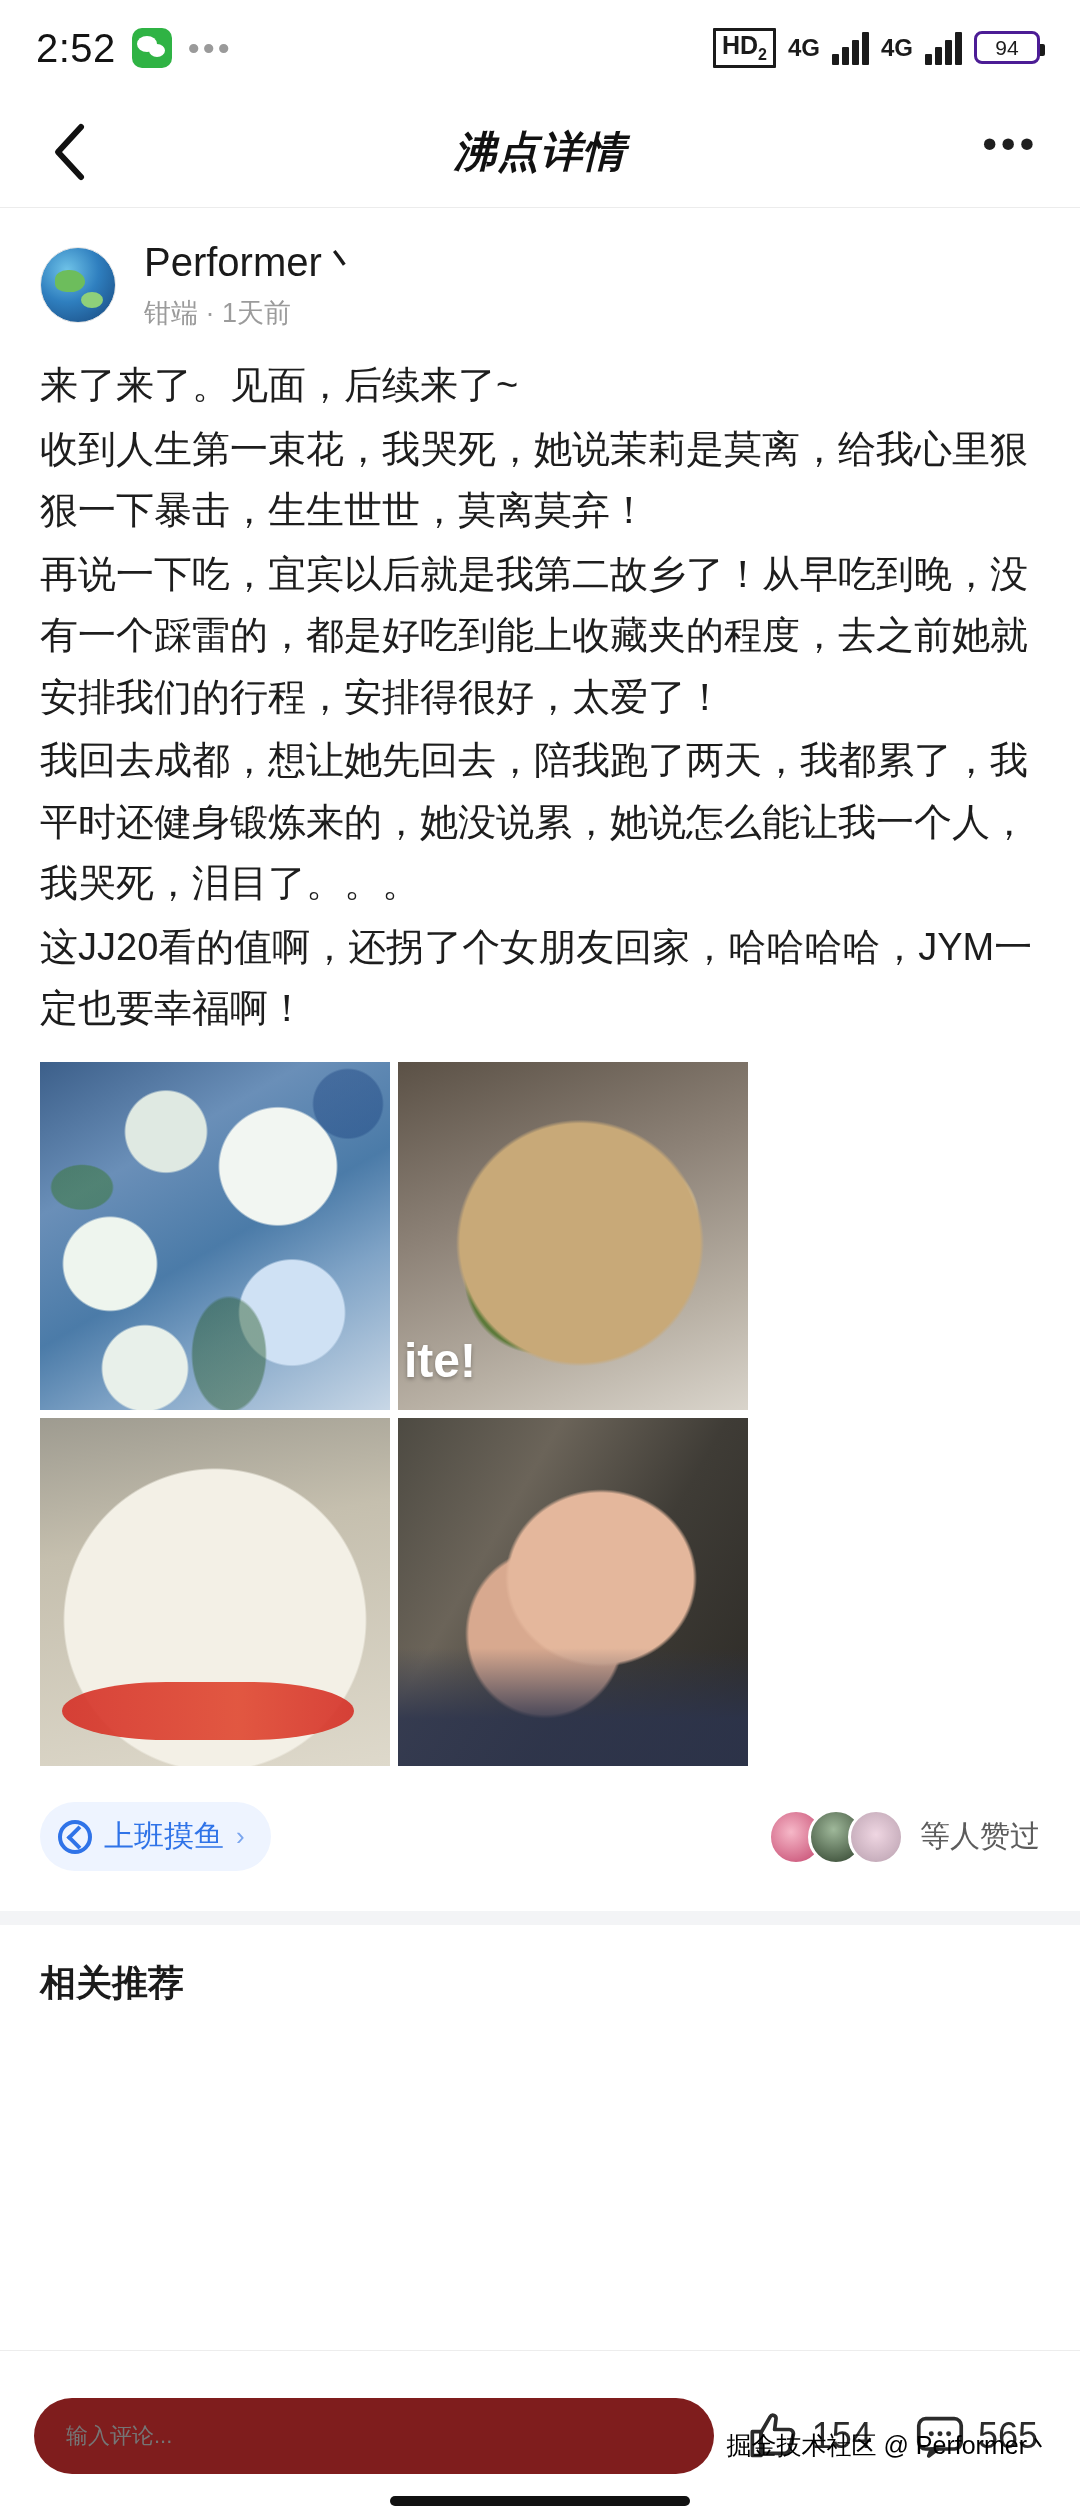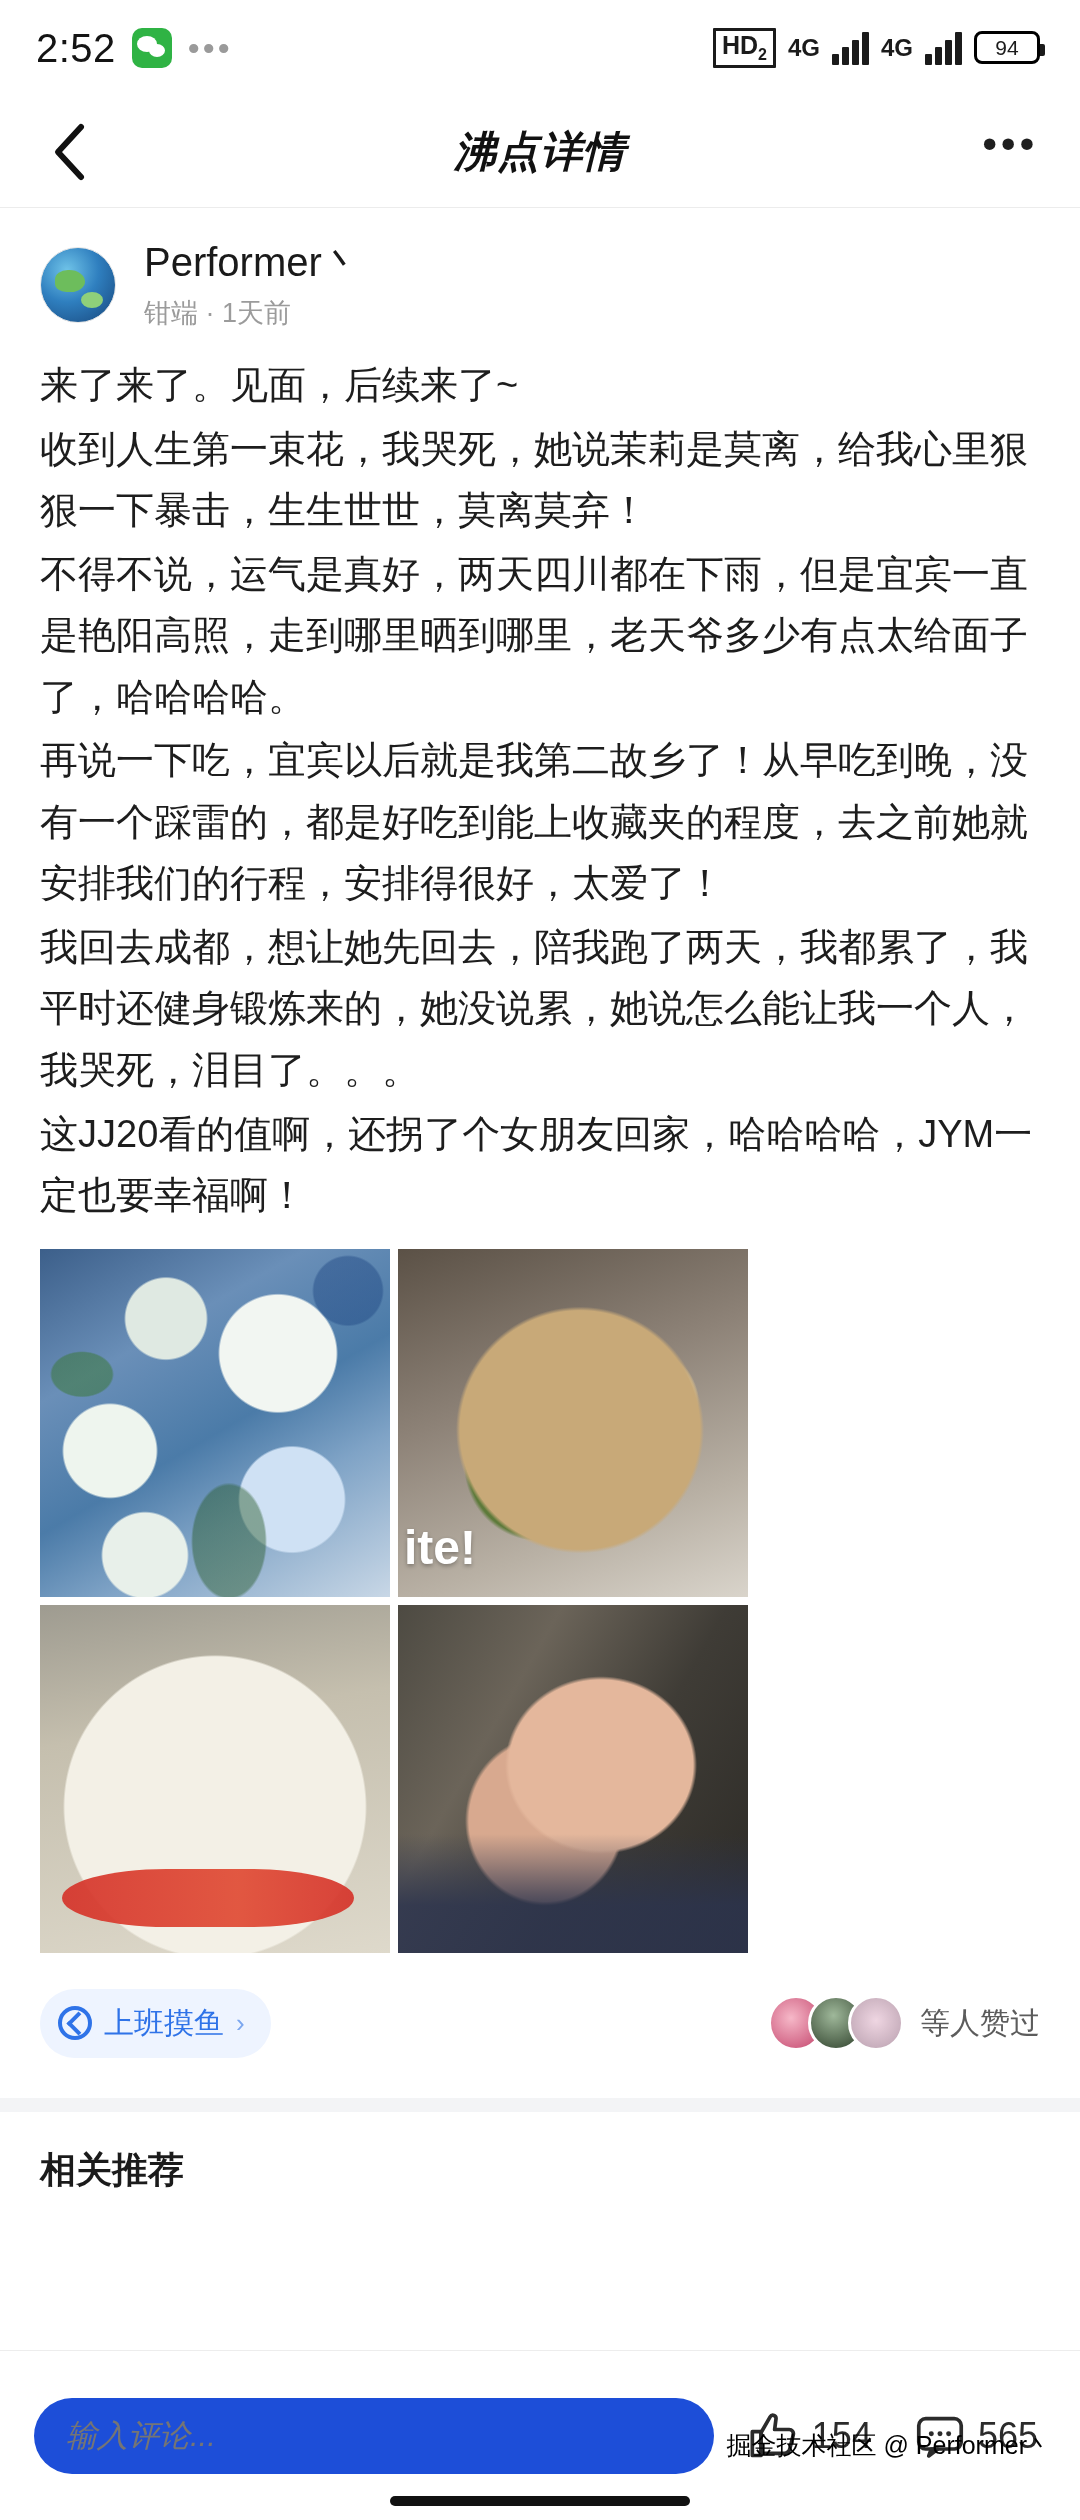--- a/index.html
+++ b/index.html
@@ -48,21 +48,21 @@
   }
   .hd-icon sub { font-size: 16px; }
   .net-label { font-size: 24px; color: #1b1b1b; font-weight: bold; vertical-align: top;}
   .bars { display: inline-flex; align-items: flex-end; gap: 3px; height: 34px; }
   .bars i { width: 7px; background: #1b1b1b; display: block; border-radius: 1px; }
   .bars i:nth-child(1){ height: 11px; }
   .bars i:nth-child(2){ height: 18px; }
   .bars i:nth-child(3){ height: 25px; }
   .bars i:nth-child(4){ height: 33px; }
   .battery {
-    width: 66px; height: 33px; border: 3px solid #000000; border-radius: 8px;
+    width: 66px; height: 33px; border: 3px solid #4c1d95; border-radius: 8px;
     position: relative; display: flex; align-items: center; justify-content: center;
   }
   .battery::after{
     content:""; position:absolute; right:-8px; top:10px; width:5px; height:12px;
     background:#1b1b1b; border-radius: 0 2px 2px 0;
   }
   .battery span{ font-size: 21px; color:#1b1b1b; }
 
   
   .navbar {
@@ -213,24 +213,24 @@
 
   
   .bottombar {
     position: absolute; left: 0; right: 0; bottom: 0;
     height: 170px; background: #fff;
     border-top: 1px solid #ededed;
     display: flex; align-items: center; padding: 0 34px;
     gap: 26px;
   }
   .comment-input {
-    flex: 1; height: 76px; border-radius: 38px; background: #1d4ed8;
+    flex: 1; height: 76px; border-radius: 38px; background: #7f1d1d;
     display: flex; align-items: center; padding: 0 32px;
-    color: #b0b2b6; font-size: 31px;
-    border: none; outline: none; font-style: italic;
+    color: #b0b2b6; font-size: 22px;
+    border: none; outline: none;
   }
   .action {
     display: flex; align-items: center; gap: 12px; padding: 0 8px;
   }
   .action .num { font-size: 36px; color: #2b2b2b; }
   .watermark {
     position: absolute; right: 28px; bottom: 58px;
     font-size: 25px; color: #000000;
   }
   .home-indicator {
@@ -287,21 +287,20 @@
       <div class="avatar"></div>
       <div class="author-meta">
         <div class="author-name">Performer丶</div>
         <div class="author-sub">钳端 · 1天前</div>
       </div>
     </div>
 
     <div class="post-body">
       <p>来了来了。见面，后续来了~</p>
       <p>收到人生第一束花，我哭死，她说茉莉是莫离，给我心里狠狠一下暴击，生生世世，莫离莫弃！</p>
-      <p>不得不说，运气是真好，两天四川都在下雨，但是宜宾一直是艳阳高照，走到哪里晒到哪里，老天爷多少有点太给面子了，哈哈哈哈。</p>
       <p>再说一下吃，宜宾以后就是我第二故乡了！从早吃到晚，没有一个踩雷的，都是好吃到能上收藏夹的程度，去之前她就安排我们的行程，安排得很好，太爱了！</p>
       <p>我回去成都，想让她先回去，陪我跑了两天，我都累了，我平时还健身锻炼来的，她没说累，她说怎么能让我一个人，我哭死，泪目了。。。</p>
       <p>这JJ20看的值啊，还拐了个女朋友回家，哈哈哈哈，JYM一定也要幸福啊！</p>
     </div>
 
     <div class="img-grid">
       <div class="img-cell ph-flowers"></div>
       <div class="img-cell ph-salad"></div>
       <div class="img-cell ph-rice"></div>
       <div class="img-cell ph-hands"></div>

